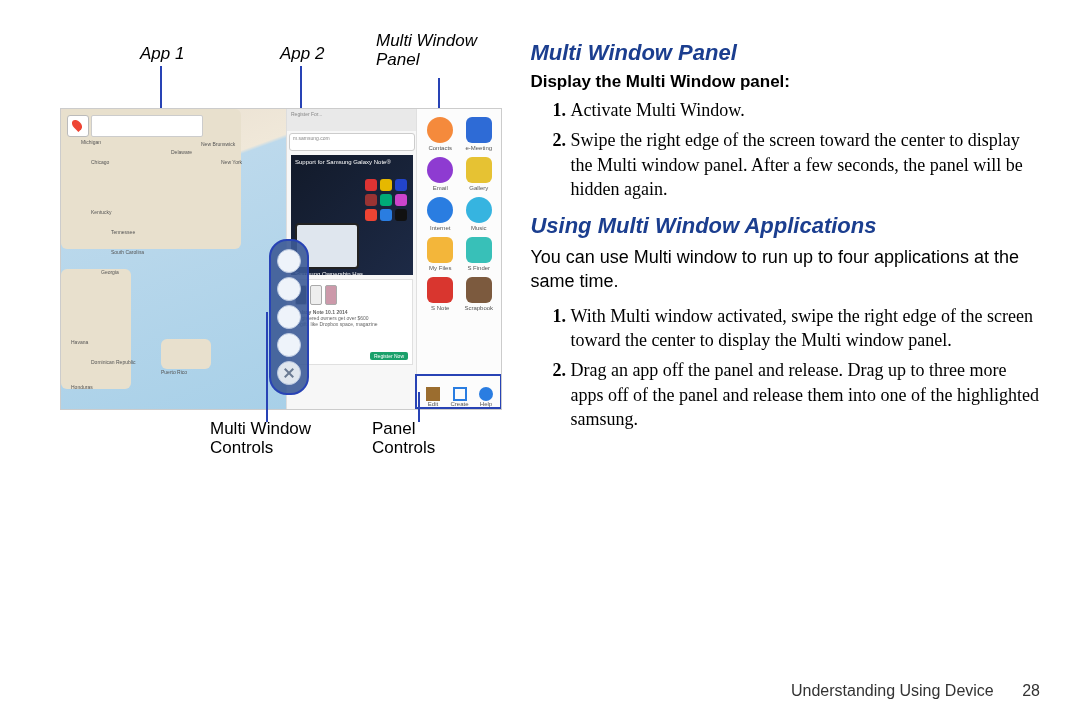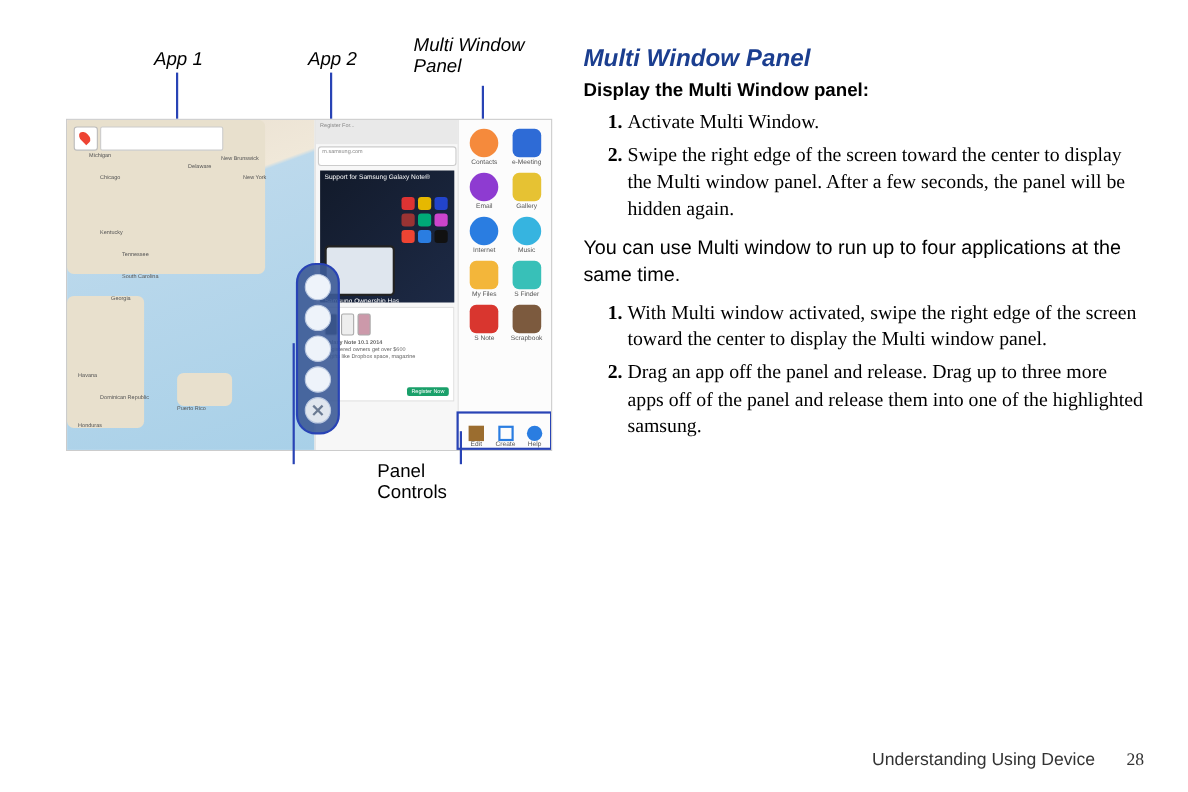--- a/index.html
+++ b/index.html
@@ -58,21 +58,20 @@
   .footer {
     position: absolute;
     right: 40px;
     bottom: 20px;
     font-size: 16px;
     color: #333;
   }
   .footer .pagenum {
     display: inline-block;
     margin-left: 24px;
-    font-family: Liberation Serif, serif;
   }
 
   
   .labels-top {
     position: relative;
     height: 52px;
     margin-top: 4px;
     font-size: 17px;
     font-style: italic;
   }
@@ -215,21 +214,21 @@
   .mw-controls .ci.close::before { transform: rotate(45deg); }
   .mw-controls .ci.close::after { transform: rotate(-45deg); }
 
   .labels-bottom {
     position: absolute;
     top: 380px;
     font-size: 17px;
     line-height: 1.1;
   }
   .labels-bottom.l1 { left: 170px; width: 120px; }
-  .labels-bottom.l2 { left: 303px; width: 100px; }
+  .labels-bottom.l2 { left: 332px; width: 100px; }
 
   
   .lead {
     position: absolute;
     background: #2843b5;
   }
 </style>
 </head>
 <body>
 
@@ -368,30 +367,32 @@
         <div class="ci"></div>
         <div class="ci"></div>
         <div class="ci"></div>
         <div class="ci close"></div>
       </div>
     </div>
 
     <div class="lead" style="left:226px; top:272px; width:2px; height:110px;"></div>
     <div class="lead" style="left:378px; top:352px; width:2px; height:30px;"></div>
 
+    <div class="labels-bottom l1">Multi Window Controls</div>
     <div class="labels-bottom l2">Panel Controls</div>
   </div>
 
   <div class="col-right">
     <p class="heading">Multi Window Panel</p>
     <p class="sub-heading">Display the Multi Window panel:</p>
     <ol>
       <li>Activate Multi Window.</li>
       <li>Swipe the right edge of the screen toward the center to display the Multi window panel. After a few seconds, the panel will be hidden again.</li>
     </ol>
+    <p class="heading">Using Multi Window Applications</p>
     <p class="body-text">You can use Multi window to run up to four applications at the same time.</p>
     <ol>
       <li>With Multi window activated, swipe the right edge of the screen toward the center to display the Multi window panel.</li>
       <li>Drag an app off the panel and release. Drag up to three more apps off of the panel and release them into one of the highlighted samsung.</li>
     </ol>
   </div>
 </div>
 
 <div class="footer">
   <span>Understanding Using Device</span>

